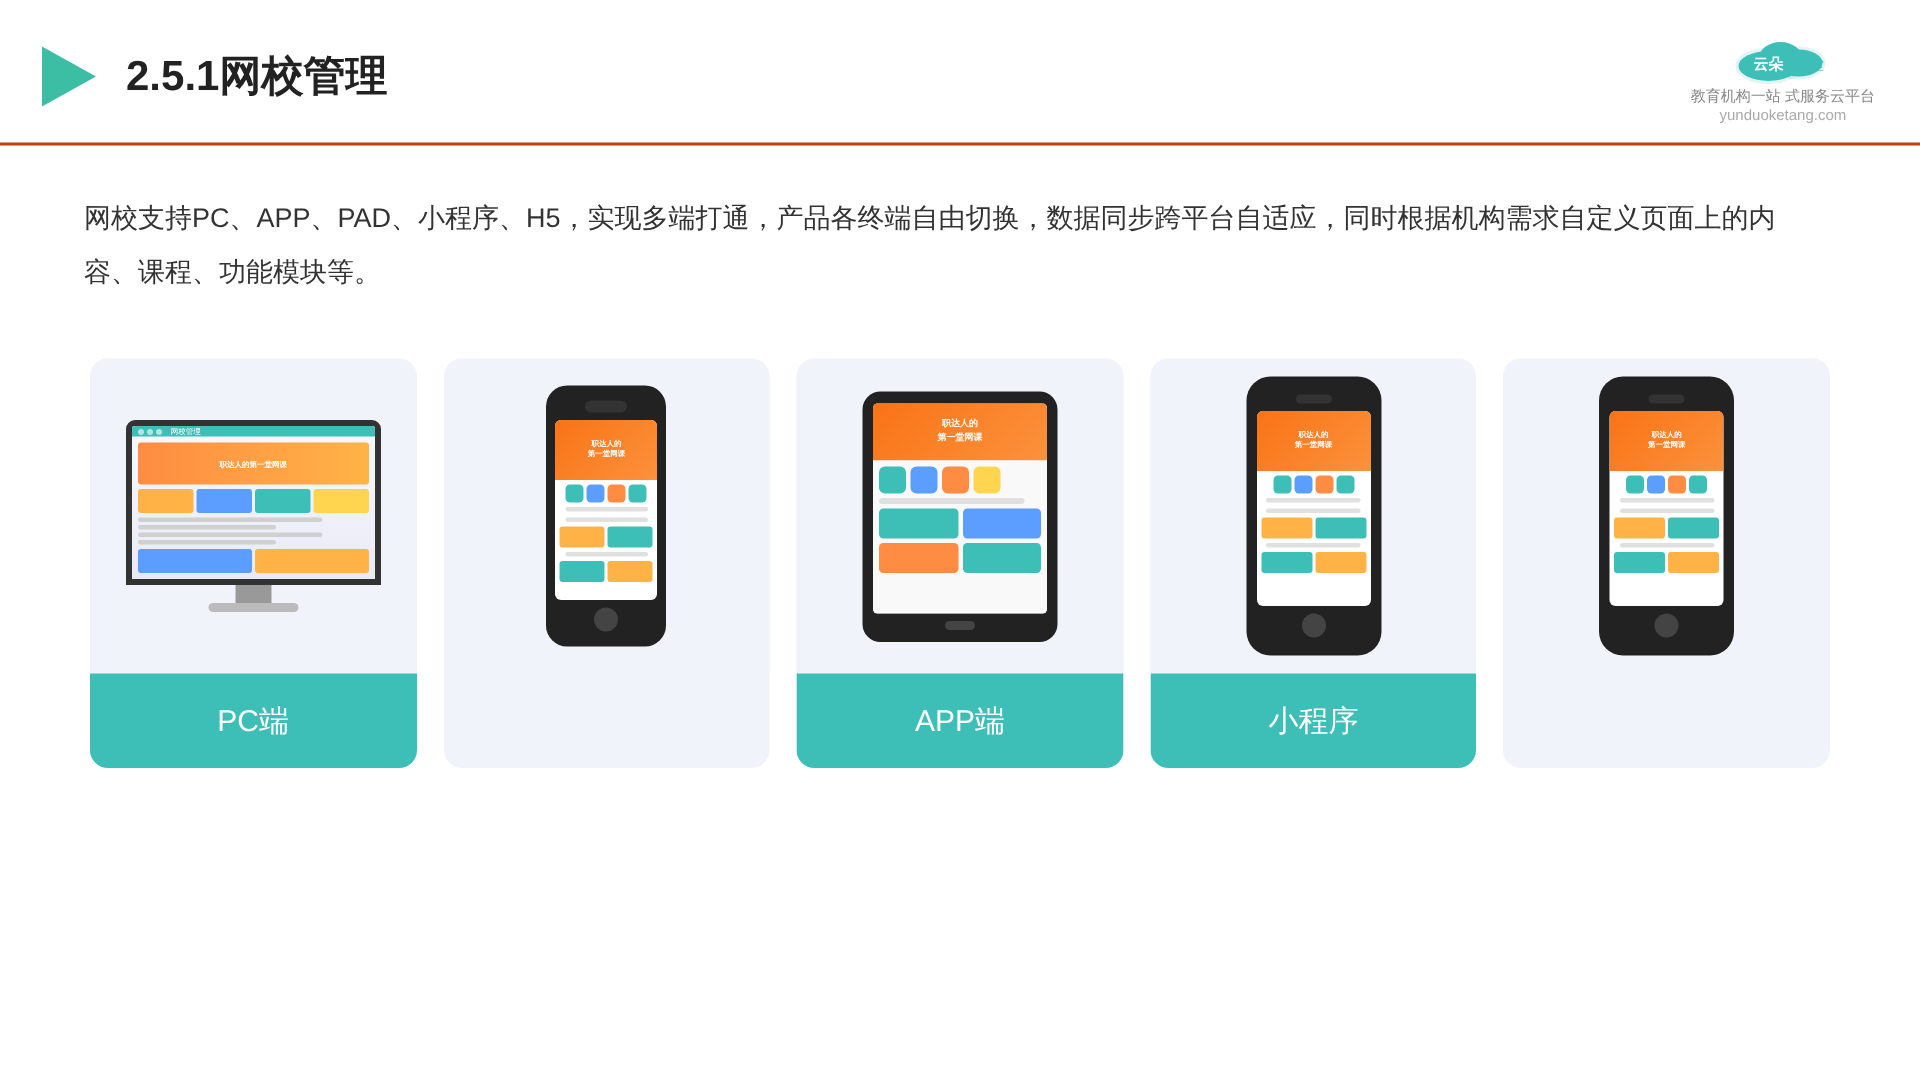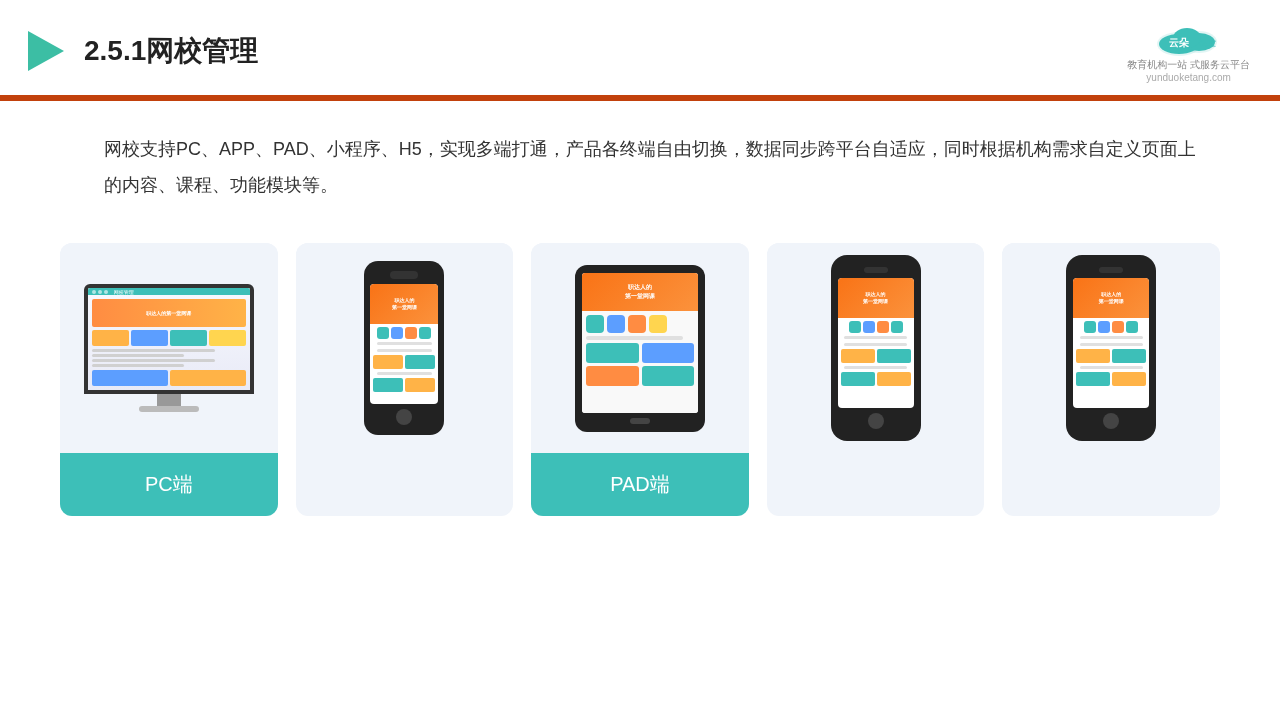--- a/index.html
+++ b/index.html
@@ -11,21 +11,21 @@
       overflow: hidden;
       position: relative;
     }
 
     
     .header {
       display: flex;
       align-items: center;
       justify-content: space-between;
       padding: 18px 30px 12px 20px;
-      border-bottom: 6px solid #c2410c;
+      border-bottom: 2px solid #c2410c;
     }
     .header-left {
       display: flex;
       align-items: center;
       gap: 16px;
     }
     .play-icon {
       width: 48px;
       height: 48px;
     }
@@ -39,21 +39,21 @@
       flex-direction: column;
       align-items: center;
     }
     .logo-cloud {
       width: 80px;
       height: 40px;
     }
 
     
     .description {
-      padding: 30px 80px 10px 104px;
+      padding: 30px 80px 10px 56px;
       font-size: 18px;
       color: #333;
       line-height: 2;
     }
 
     
     .cards-container {
       display: flex;
       justify-content: center;
       gap: 18px;
@@ -521,21 +521,21 @@
               <div class="tablet-card-row">
                 <div class="tablet-mini-card orange"></div>
                 <div class="tablet-mini-card teal"></div>
               </div>
             </div>
           </div>
           <div class="tablet-home-btn"></div>
         </div>
       </div>
     </div>
-    <div class="card-label">PAD端</div>
+    <div class="card-label">APP端</div>
   </div>
 
   <div class="card">
     <div class="card-image-area">
       <div class="phone phone-wide">
         <div class="phone-outer">
           <div class="phone-notch"></div>
           <div class="phone-screen">
             <div class="phone-screen-top">
               <span class="phone-screen-top-text">职达人的<br>第一堂网课</span>
@@ -557,20 +557,21 @@
               <div class="phone-card-row">
                 <div class="phone-mini-card green"></div>
                 <div class="phone-mini-card orange"></div>
               </div>
             </div>
           </div>
           <div class="phone-home-btn"></div>
         </div>
       </div>
     </div>
+    <div class="card-label">小程序</div>
   </div>
 
   <div class="card">
     <div class="card-image-area">
       <div class="phone phone-wide">
         <div class="phone-outer">
           <div class="phone-notch"></div>
           <div class="phone-screen">
             <div class="phone-screen-top">
               <span class="phone-screen-top-text">职达人的<br>第一堂网课</span>

